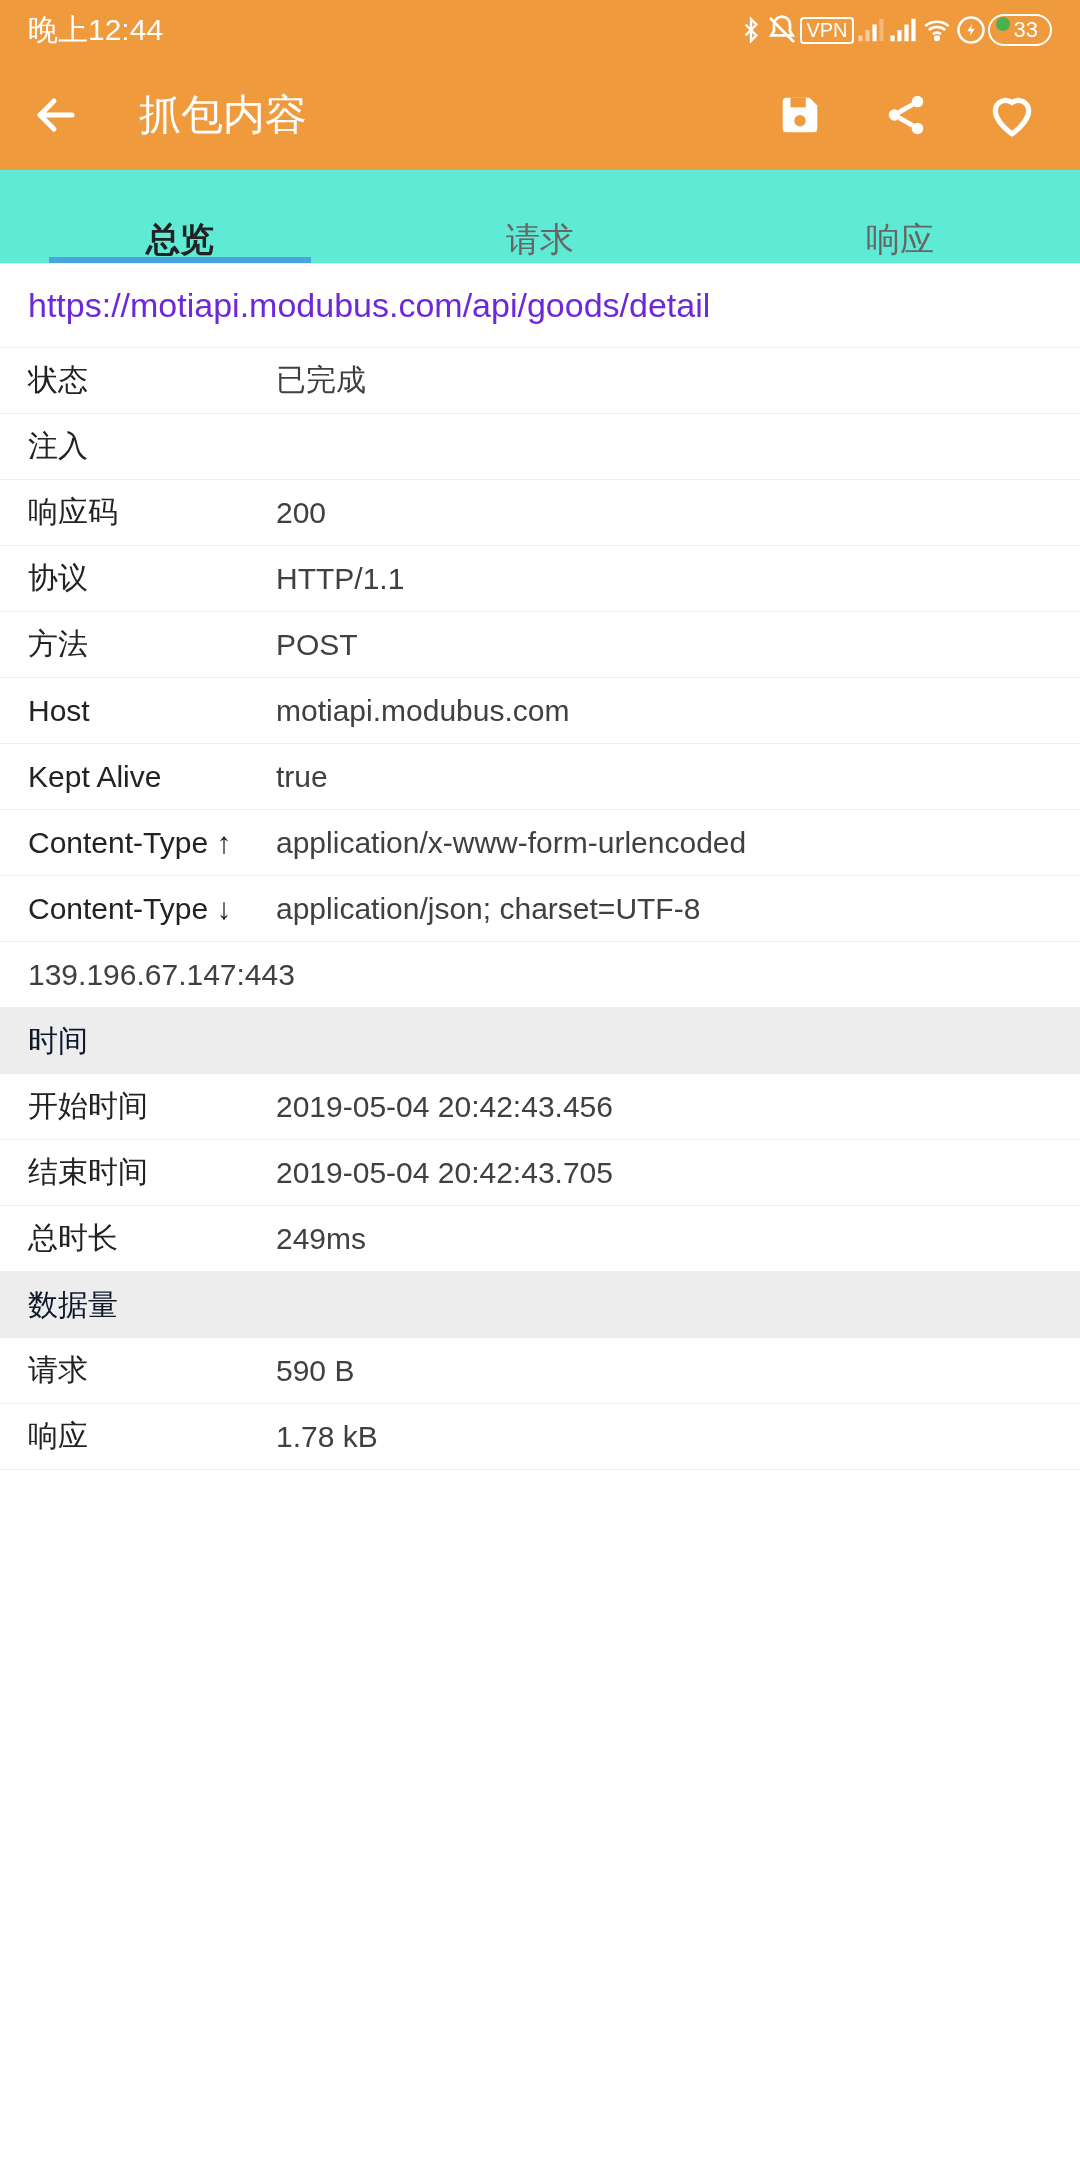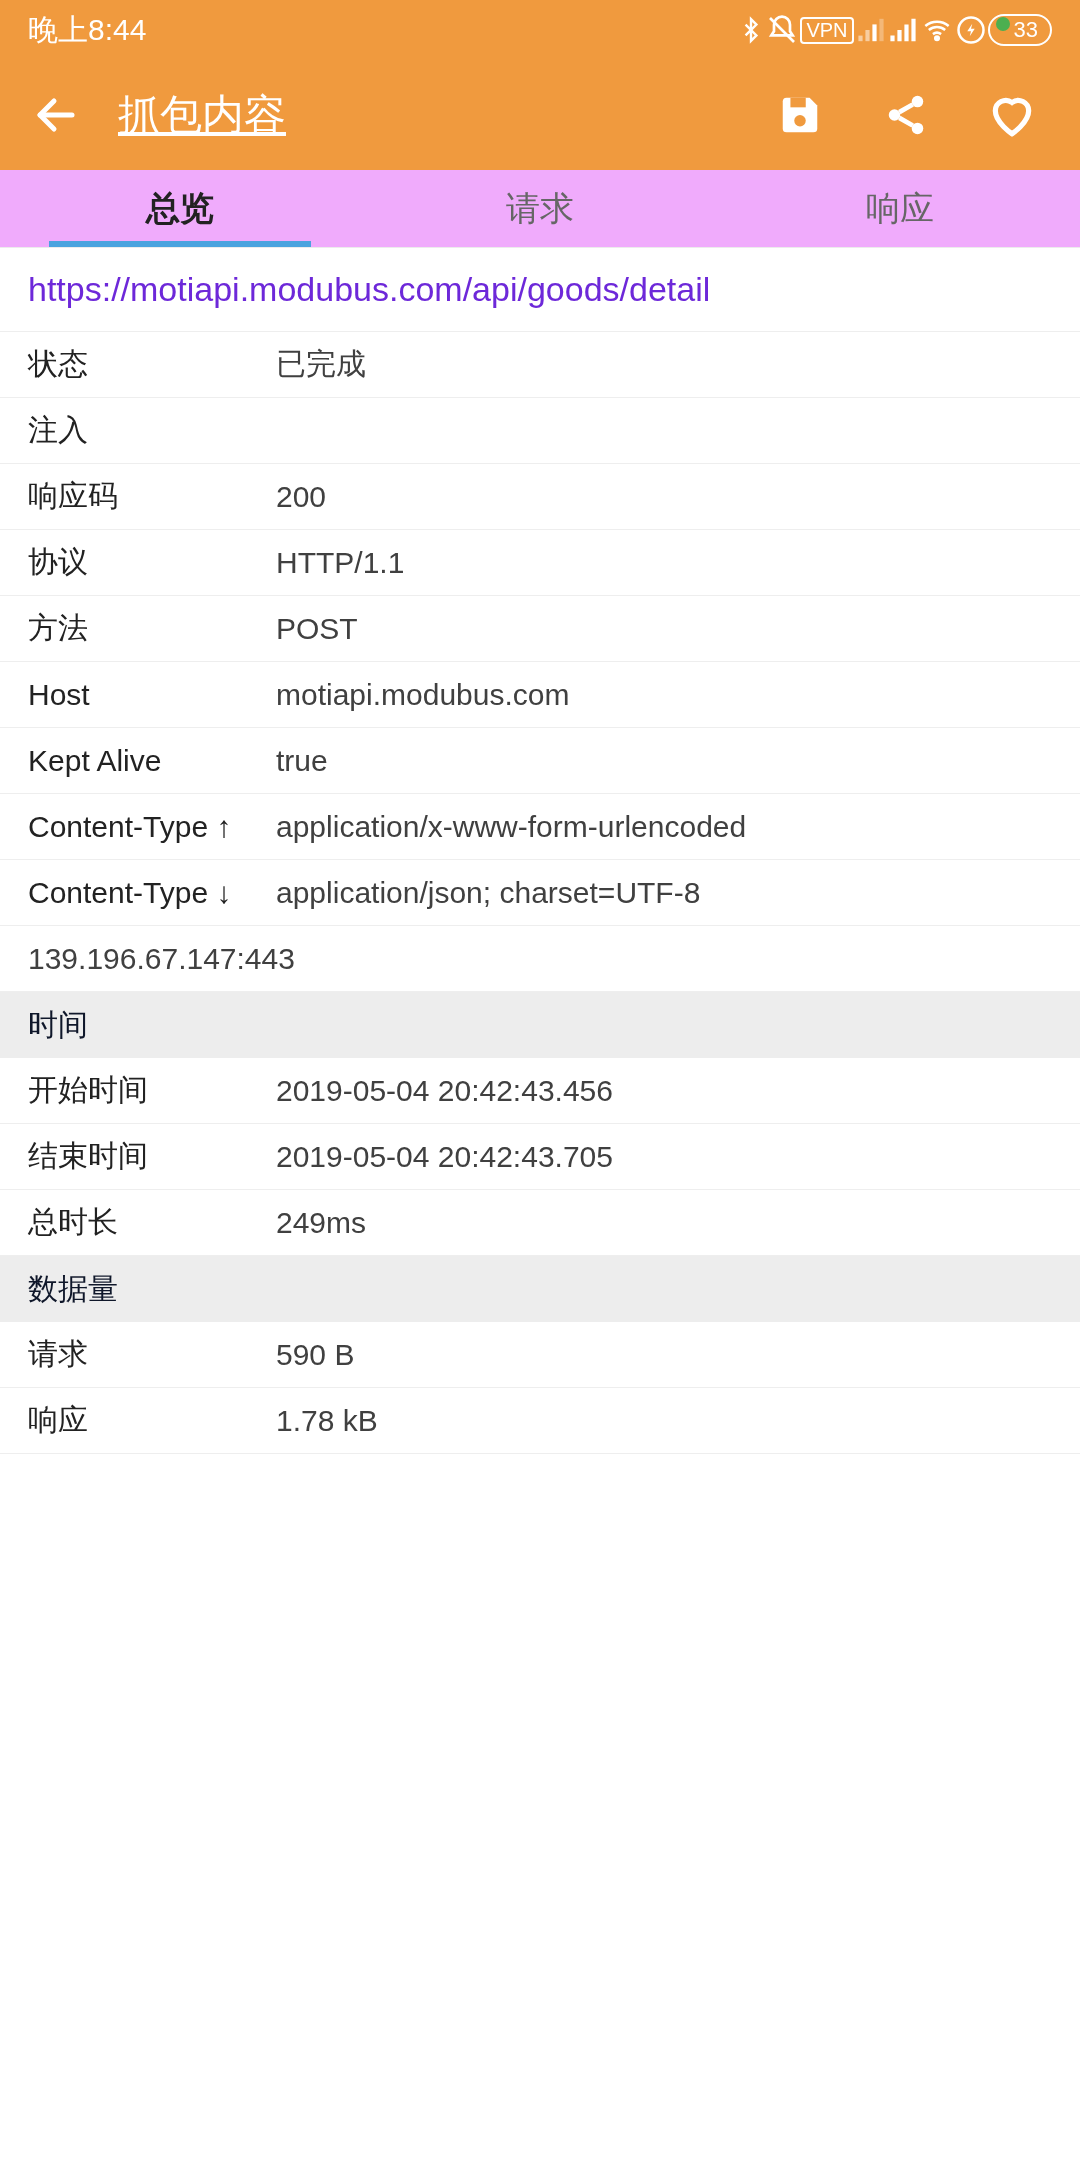--- a/index.html
+++ b/index.html
@@ -47,28 +47,29 @@
     }
     .app-bar {
       height: 110px;
       background: #f09a3e;
       display: flex;
       align-items: center;
       padding: 0 28px;
       color: #ffffff;
     }
     .back-arrow { width: 56px; height: 56px; display:flex; align-items:center; justify-content:center; }
-    .app-title { font-size: 42px; margin-left: 34px; flex: 1; text-decoration: underline; }
+    .app-title { font-size: 42px; margin-left: 55px; flex: 1; }
     .app-actions { display: flex; align-items: center; gap: 50px; padding-right: 12px; }
     .action-icon { width: 56px; height: 56px; display:flex; align-items:center; justify-content:center; }
     .tabs {
       display: flex;
-      height: 78px;
+      height: 94px;
       border-bottom: 1px solid #ececec;
-      background: #f0abfc;
+      background: #5eead4;
+      align-items: flex-end;
     }
     .tab {
       flex: 1;
       display: flex;
       align-items: center;
       justify-content: center;
       font-size: 34px;
       color: #666666;
       position: relative;
     }
@@ -108,21 +109,21 @@
       align-items: center;
       font-size: 30px;
       color: #0f172a;
     }
     svg { display: block; }
   </style>
 </head>
 <body>
 
 <div class="status-bar">
-  <div class="status-left">晚上8:44</div>
+  <div class="status-left">晚上12:44</div>
   <div class="status-right">
     <span>
       <svg width="26" height="32" viewBox="0 0 24 24" fill="none" stroke="#fff" stroke-width="2.2">
           <path d="M7 7l10 10-5 5V2l5 5L7 17"></path>
         </svg>
     </span>
     <span>
       <svg width="32" height="32" viewBox="0 0 24 24" fill="none" stroke="#fff" stroke-width="2">
           <path d="M12 2a6 6 0 0 0-6 6v5l-2 3h16l-2-3V8a6 6 0 0 0-6-6z"></path>
           <path d="M3 3l18 18"></path>

